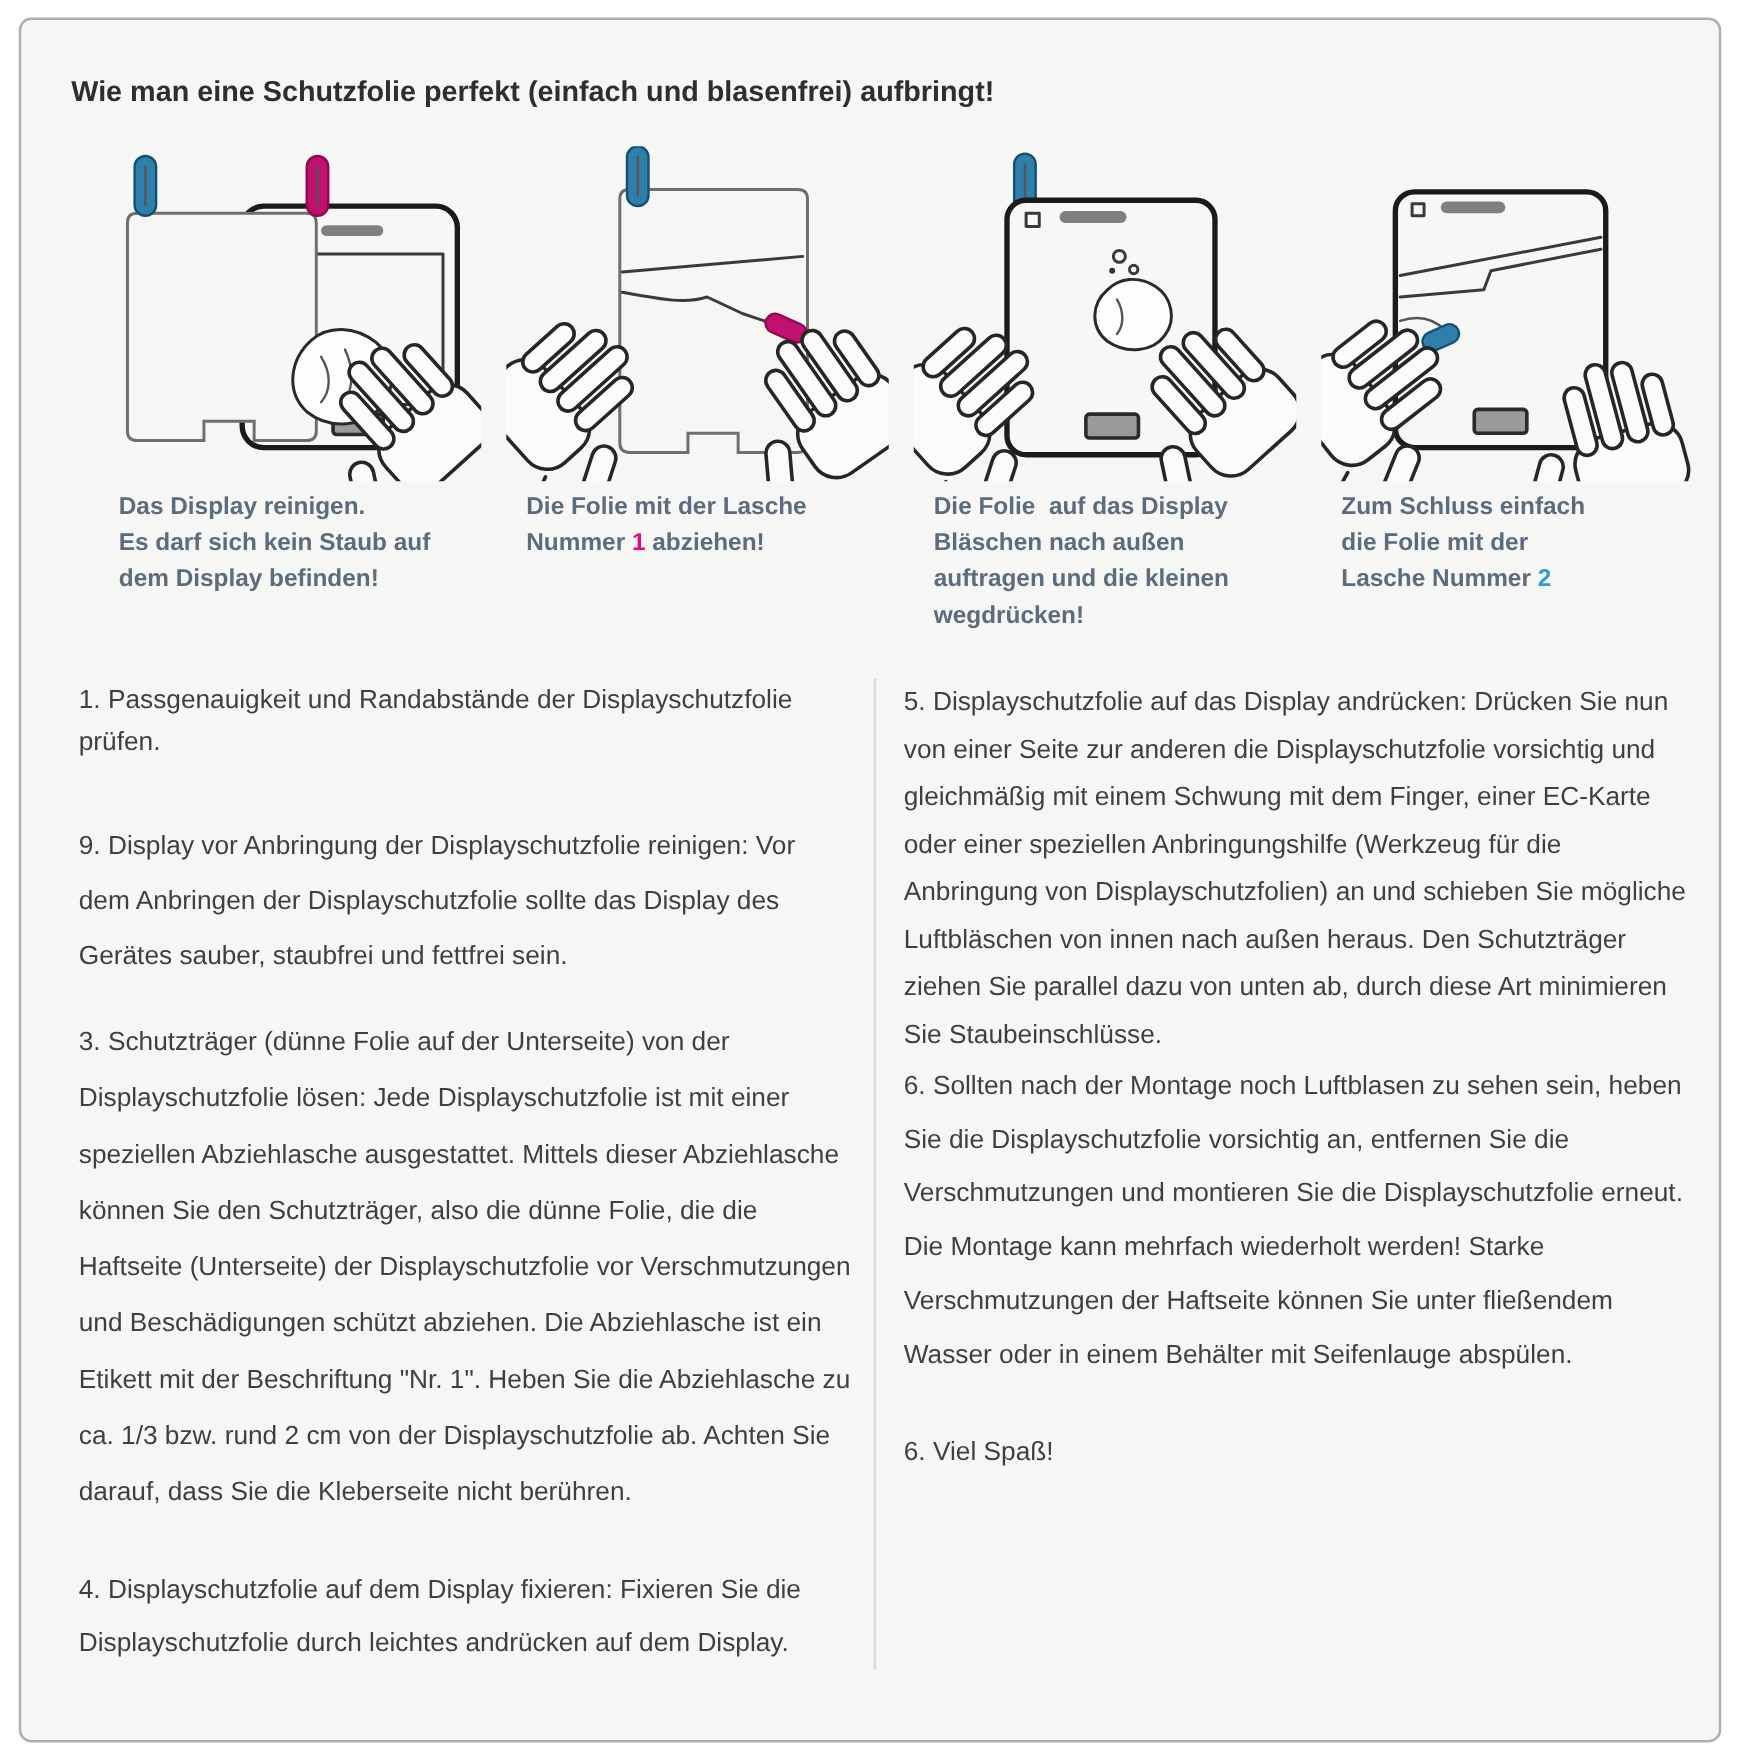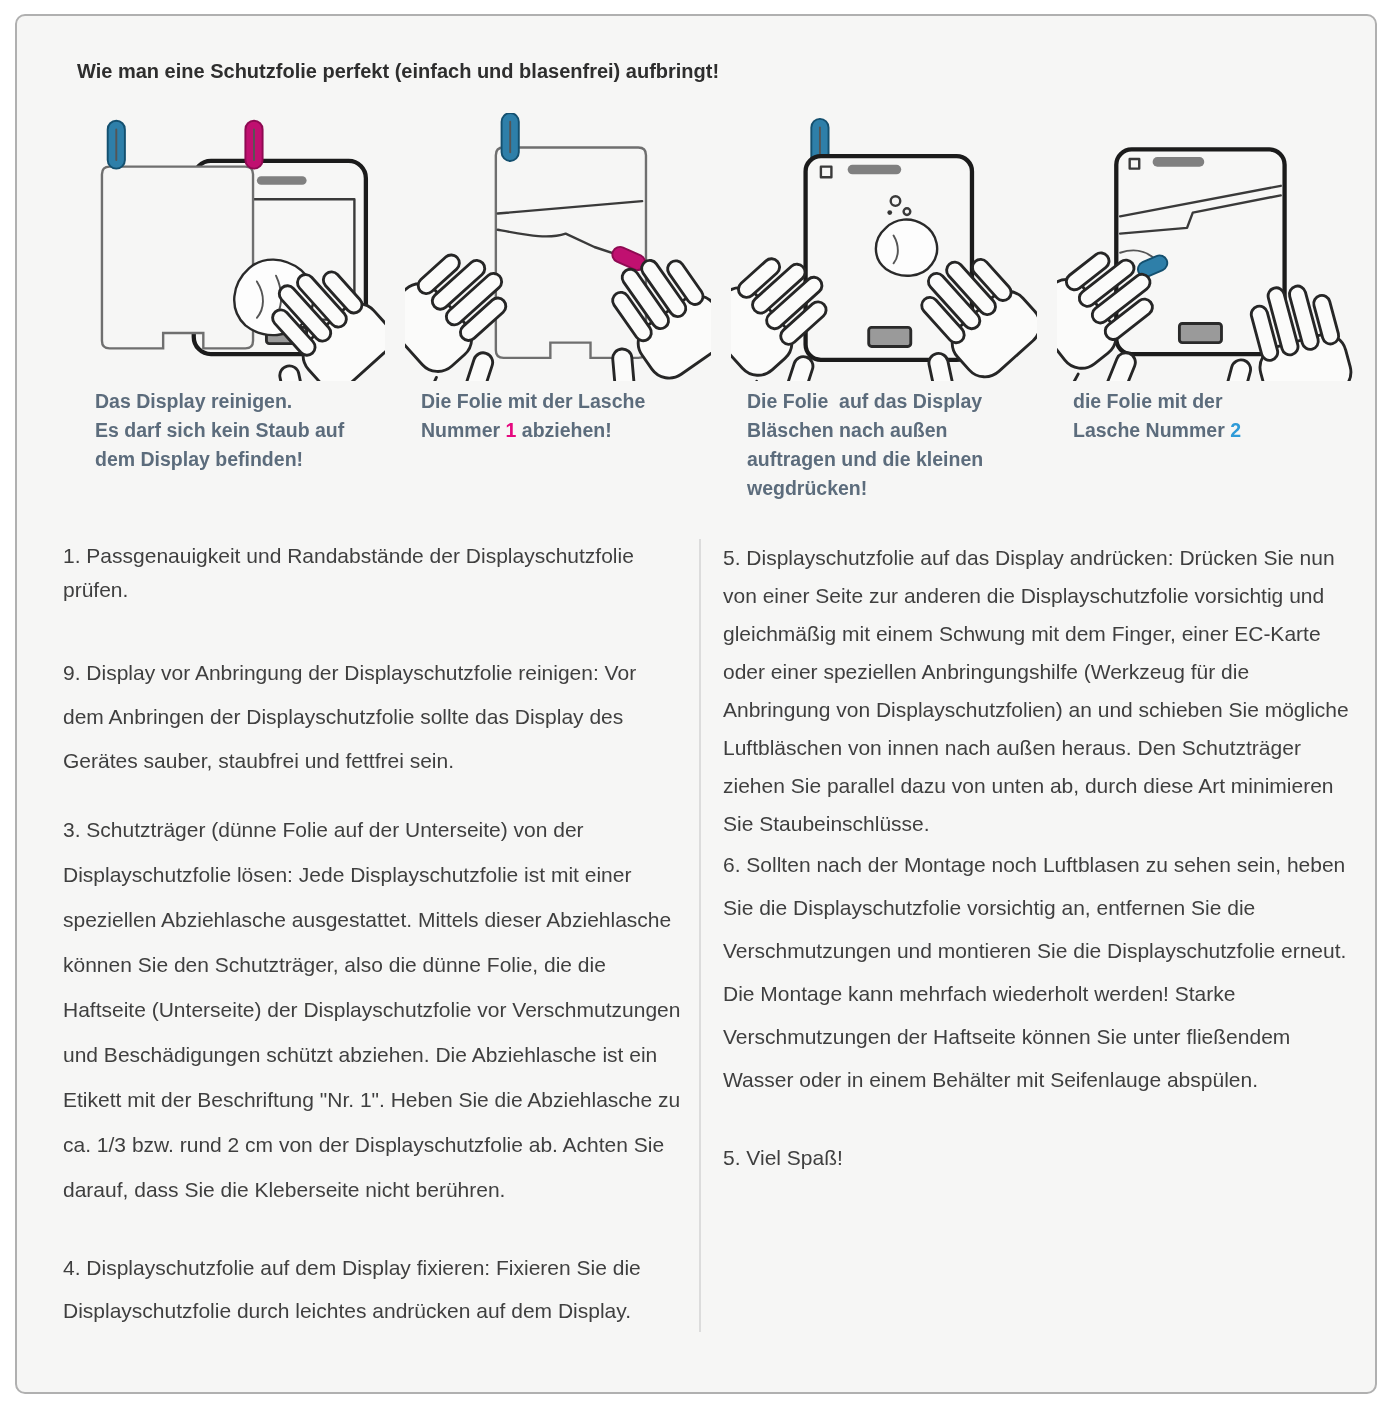--- a/index.html
+++ b/index.html
@@ -1,19 +1,19 @@
 <!DOCTYPE html>
 <html><head>
 <meta charset="utf-8">
 <style>
   html,body{margin:0;padding:0;background:#ffffff;font-family:"Liberation Sans",sans-serif;}
   .page{position:relative;width:1396px;height:1407px;background:#ffffff;overflow:hidden;}
   .card{position:absolute;left:15px;top:14px;width:1362px;height:1380px;
         background:#f6f6f5;border:2px solid #b0b0b0;border-radius:10px;box-sizing:border-box;}
-  .title{margin:44px 0 0 60px;font-size:20px;font-weight:bold;color:#2e2e2e;}
+  .title{margin:44px 0 0 40px;font-size:23px;font-weight:bold;color:#2e2e2e;}
   .panels{display:flex;margin:30px 14px 0 62px;gap:22px;}
   .panel{flex:1;min-width:0;}
   .illo{display:block;width:306px;height:268px;}
   .caption{margin:6px 0 0 16px;font-size:19.5px;line-height:29px;font-weight:bold;color:#5c6c7c;}
   .cap-line{display:block;white-space:pre-wrap;}
   .num-pink{color:#e5097f;}
   .num-blue{color:#2f9bd8;}
   .columns{display:flex;margin:36px 24px 0 46px;align-items:stretch;justify-content:center;}
   .col-left{width:636px;padding-right:18px;box-sizing:border-box;}
   .col-right{flex:1;border-left:2px solid #dcdcdc;padding-left:22px;}
@@ -135,35 +135,36 @@
           <path class="ln2" d="M66,126 L136,120 L142,104 L234,86"></path>
           <path class="thin" d="M66,146 C84,140 96,146 104,154"></path>
           <rect class="homebtn" x="128" y="220" width="44" height="20" rx="3"></rect>
           <g transform="translate(100,160) rotate(-24)">
             <rect class="tabblue" x="-16" y="-8" width="32" height="16" rx="8"></rect>
           </g>
           <use href="#hand" transform="translate(46,206) rotate(52) scale(-1,1)"></use>
           <use href="#hand" transform="translate(246,240) rotate(-15)"></use>
         </svg>
         <div class="caption">
+          <span class="cap-line">Zum Schluss einfach</span>
           <span class="cap-line">die Folie mit der</span>
           <span class="cap-line"><span>Lasche Nummer </span><span class="num-blue">2</span></span>
         </div>
       </div>
 
     </div>
 
     <div class="columns">
       <div class="col col-left">
         <p>1. Passgenauigkeit und Randabstände der Displayschutzfolie prüfen.</p>
         <p>9. Display vor Anbringung der Displayschutzfolie reinigen: Vor dem Anbringen der Displayschutzfolie sollte das Display des Gerätes sauber, staubfrei und fettfrei sein.</p>
         <p>3. Schutzträger (dünne Folie auf der Unterseite) von der Displayschutzfolie lösen: Jede Displayschutzfolie ist mit einer speziellen Abziehlasche ausgestattet. Mittels dieser Abziehlasche können Sie den Schutzträger, also die dünne Folie, die die Haftseite (Unterseite) der Displayschutzfolie vor Verschmutzungen und Beschädigungen schützt abziehen. Die Abziehlasche ist ein Etikett mit der Beschriftung "Nr. 1". Heben Sie die Abziehlasche zu ca. 1/3 bzw. rund 2 cm von der Displayschutzfolie ab. Achten Sie darauf, dass Sie die Kleberseite nicht berühren.</p>
         <p>4. Displayschutzfolie auf dem Display fixieren: Fixieren Sie die Displayschutzfolie durch leichtes andrücken auf dem Display.</p>
       </div>
       <div class="col col-right">
         <p>5. Displayschutzfolie auf das Display andrücken: Drücken Sie nun von einer Seite zur anderen die Displayschutzfolie vorsichtig und gleichmäßig mit einem Schwung mit dem Finger, einer EC-Karte oder einer speziellen Anbringungshilfe (Werkzeug für die Anbringung von Displayschutzfolien) an und schieben Sie mögliche Luftbläschen von innen nach außen heraus. Den Schutzträger ziehen Sie parallel dazu von unten ab, durch diese Art minimieren Sie Staubeinschlüsse.</p>
         <p>6. Sollten nach der Montage noch Luftblasen zu sehen sein, heben Sie die Displayschutzfolie vorsichtig an, entfernen Sie die Verschmutzungen und montieren Sie die Displayschutzfolie erneut. Die Montage kann mehrfach wiederholt werden! Starke Verschmutzungen der Haftseite können Sie unter fließendem Wasser oder in einem Behälter mit Seifenlauge abspülen.</p>
-        <p>5. Viel Spaß!</p>
+        <p>6. Viel Spaß!</p>
       </div>
     </div>
 
   </div>
 </div>
 
 </body></html>

